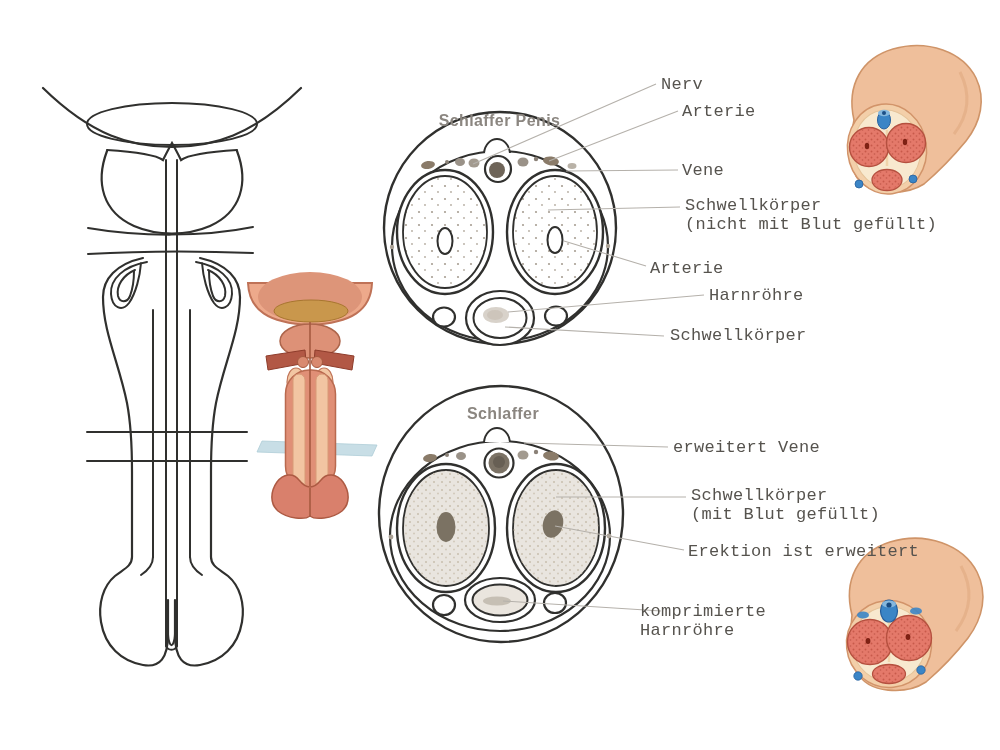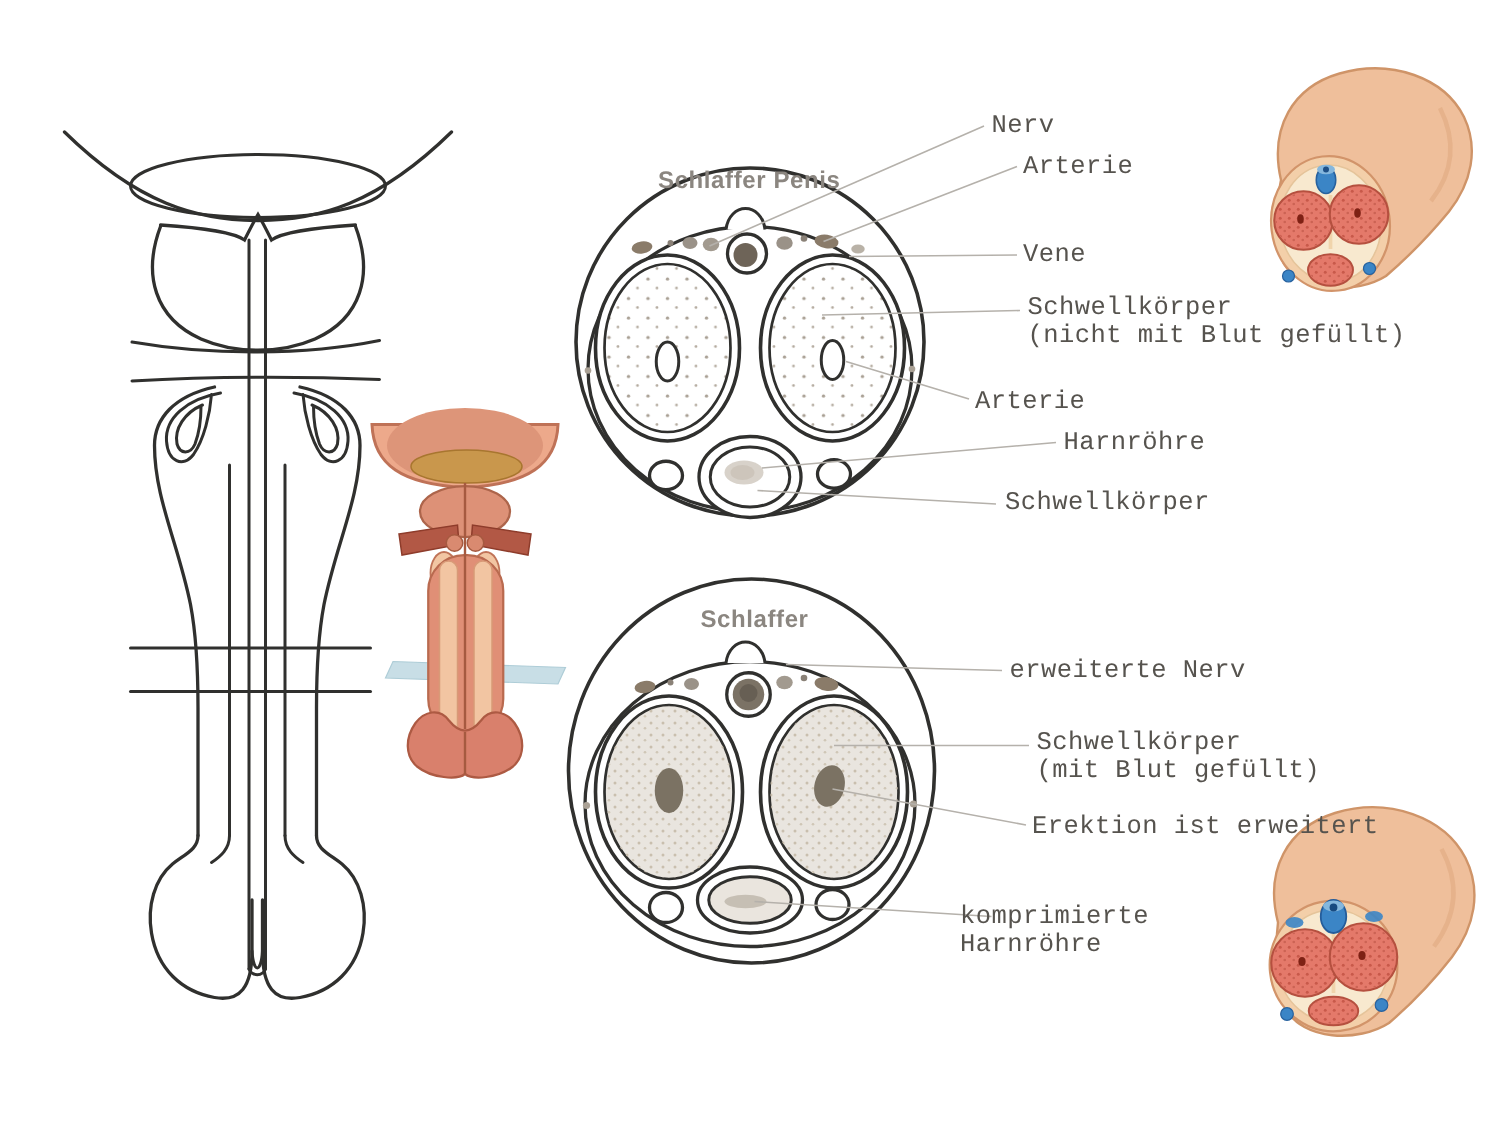--- a/index.html
+++ b/index.html
@@ -209,20 +209,20 @@
 
   <div class="lbl" style="left:661px;top:75px;">Nerv</div>
   <div class="lbl" style="left:682px;top:102px;">Arterie</div>
   <div class="lbl" style="left:682px;top:161px;text-align:center;">Vene</div>
   <div class="lbl" style="left:685px;top:196px;">Schwellkörper
 (nicht mit Blut gefüllt)</div>
   <div class="lbl" style="left:650px;top:259px;">Arterie</div>
   <div class="lbl" style="left:709px;top:286px;">Harnröhre</div>
   <div class="lbl" style="left:670px;top:326px;">Schwellkörper</div>
 
-  <div class="lbl" style="left:673px;top:438px;">erweiterte Nerv</div>
+  <div class="lbl" style="left:673px;top:438px;">erweitert Vene</div>
   <div class="lbl" style="left:691px;top:486px;">Schwellkörper
 (mit Blut gefüllt)</div>
   <div class="lbl" style="left:688px;top:542px;">Erektion ist erweitert</div>
   <div class="lbl" style="left:640px;top:602px;">komprimierte
 Harnröhre</div>
 
 </div>
 
 </body></html>

